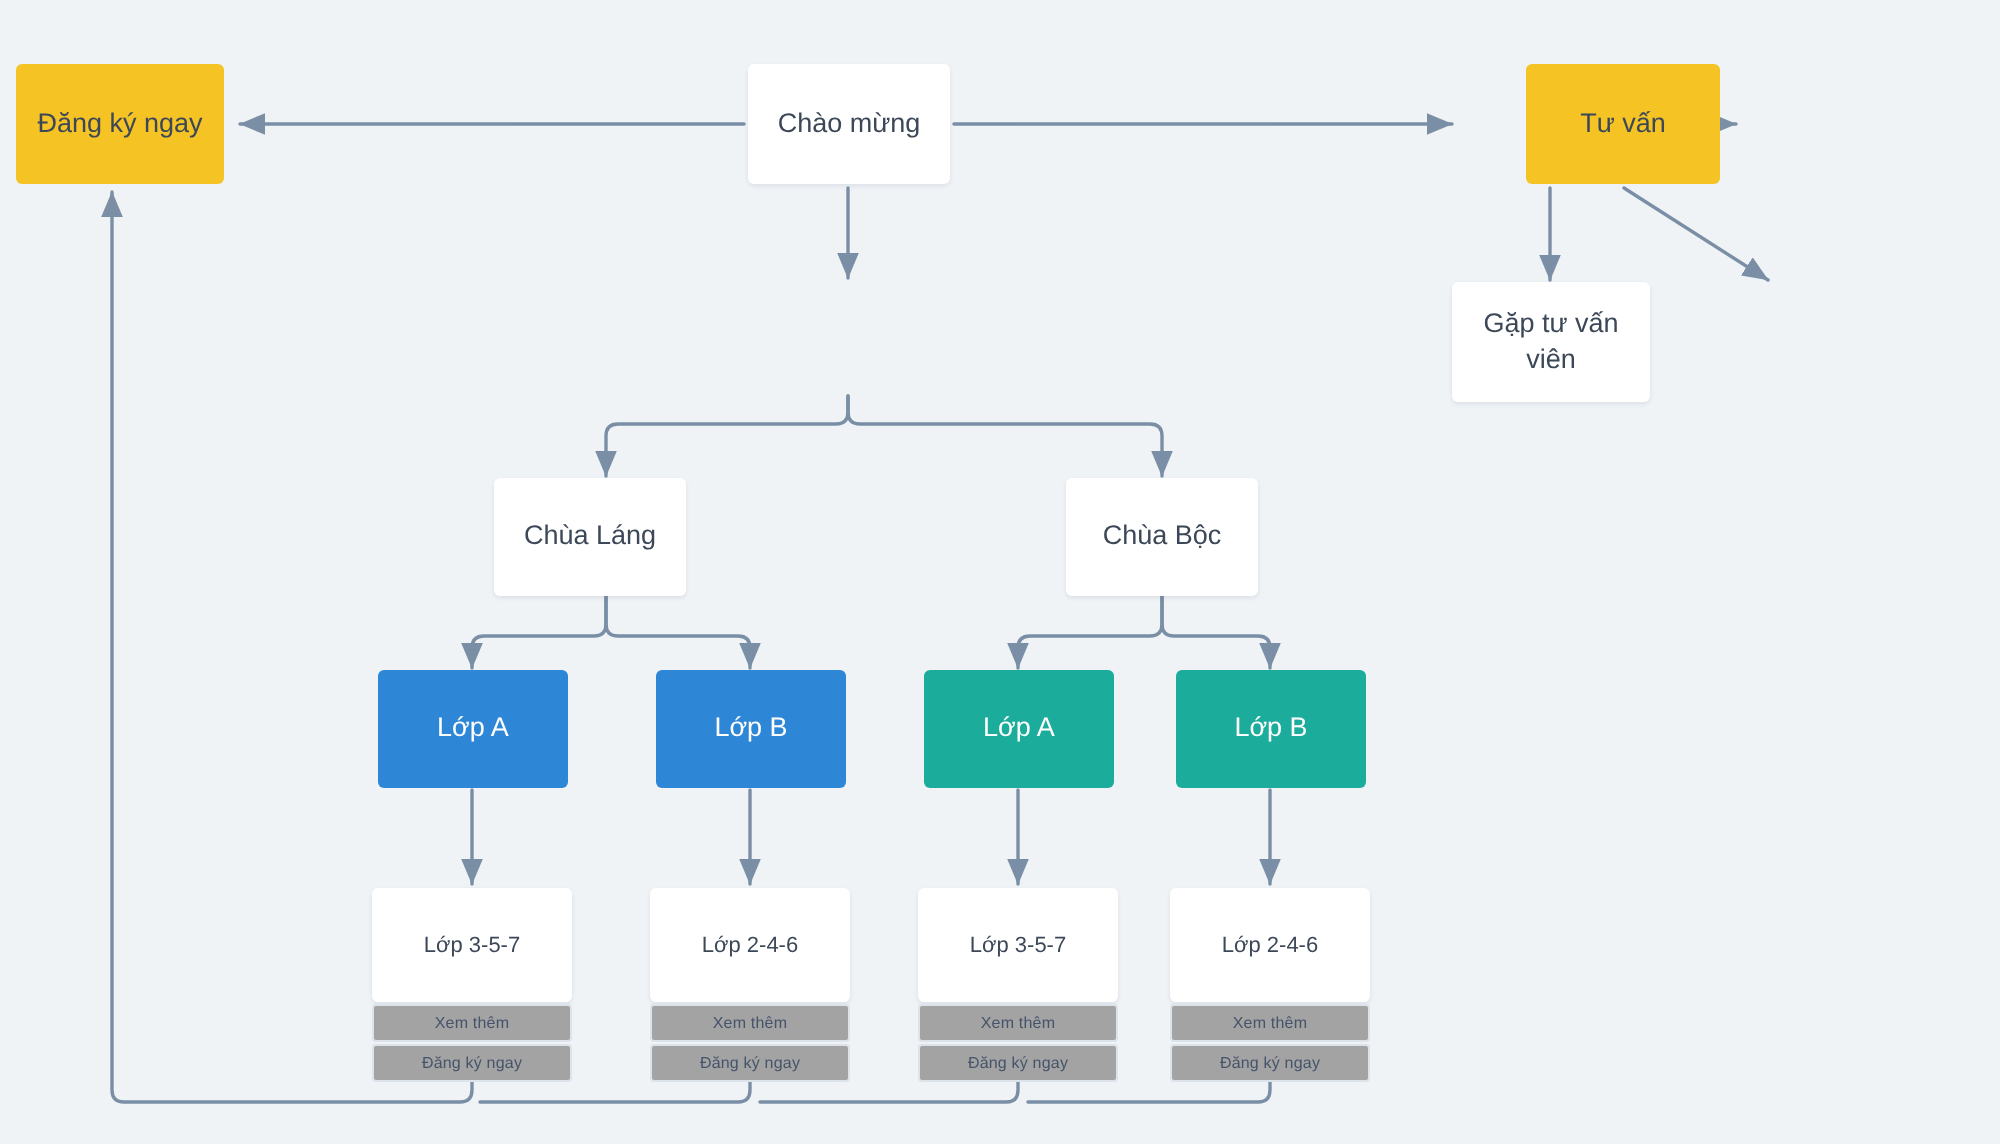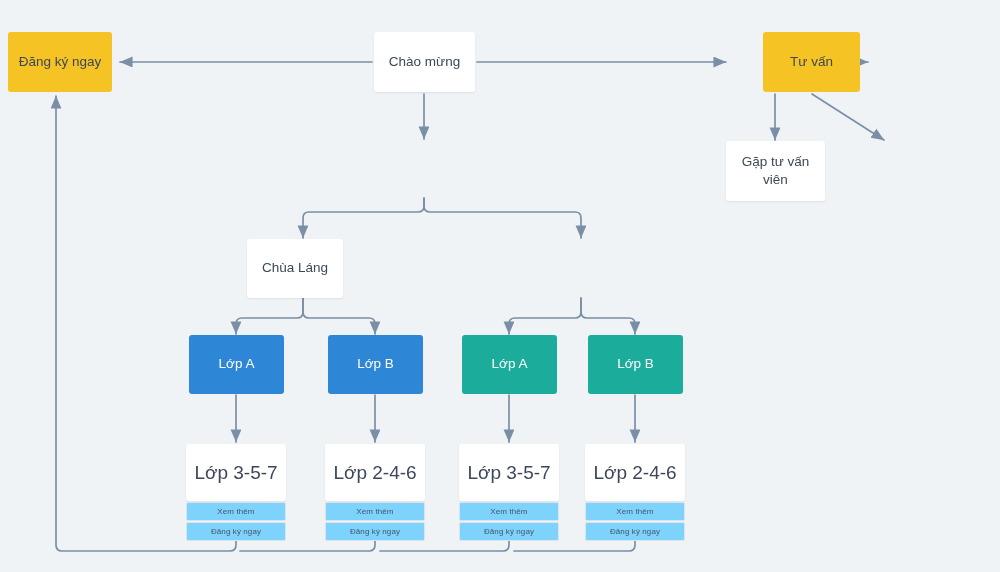--- a/index.html
+++ b/index.html
@@ -46,28 +46,28 @@
   }
 
   
   .card{position:absolute;width:100px;}
   .card .card-title{
     box-sizing:border-box;
     height:57px;
     background:#fff;
     border-radius:3px;
     display:flex;align-items:center;justify-content:center;
-    font-size:19px;color:#3c4858;
+    font-size:11px;color:#3c4858;
     box-shadow:0 1px 2px rgba(60,72,88,.10);
   }
   .card .card-btn{
     box-sizing:border-box;
     height:19px;
     margin-top:1px;
-    background:#7dd3fc;
+    background:#a3a3a3;
     border:1px solid #dde3ea;
     border-radius:2px;
     display:flex;align-items:center;justify-content:center;
     font-size:8px;color:#46546a;
     letter-spacing:.1px;
   }
 </style>
 </head>
 <body>
 
@@ -122,20 +122,21 @@
 
   <div class="node yellow" style="left:763px;top:32px;width:97px;height:60px;text-align:center;">Tư vấn</div>
 
 
   <div class="node white" style="left:726px;top:141px;width:99px;height:60px;padding:0 8px;">Gặp tư vấn viên</div>
 
 
 
   <div class="node white" style="left:247px;top:239px;width:96px;height:59px;">Chùa Láng</div>
 
+  <div class="node white" style="left:533px;top:239px;width:96px;height:59px;">Chùa Bộc</div>
 
   <div class="node blue" style="left:189px;top:335px;width:95px;height:59px;">Lớp A</div>
   <div class="node blue" style="left:328px;top:335px;width:95px;height:59px;">Lớp B</div>
   <div class="node teal" style="left:462px;top:335px;width:95px;height:59px;">Lớp A</div>
   <div class="node teal" style="left:588px;top:335px;width:95px;height:59px;">Lớp B</div>
 
   <div class="card" style="left:186px;top:444px;">
     <div class="card-title">Lớp 3-5-7</div>
     <div class="card-btn">Xem thêm</div>
     <div class="card-btn">Đăng ký ngay</div>

